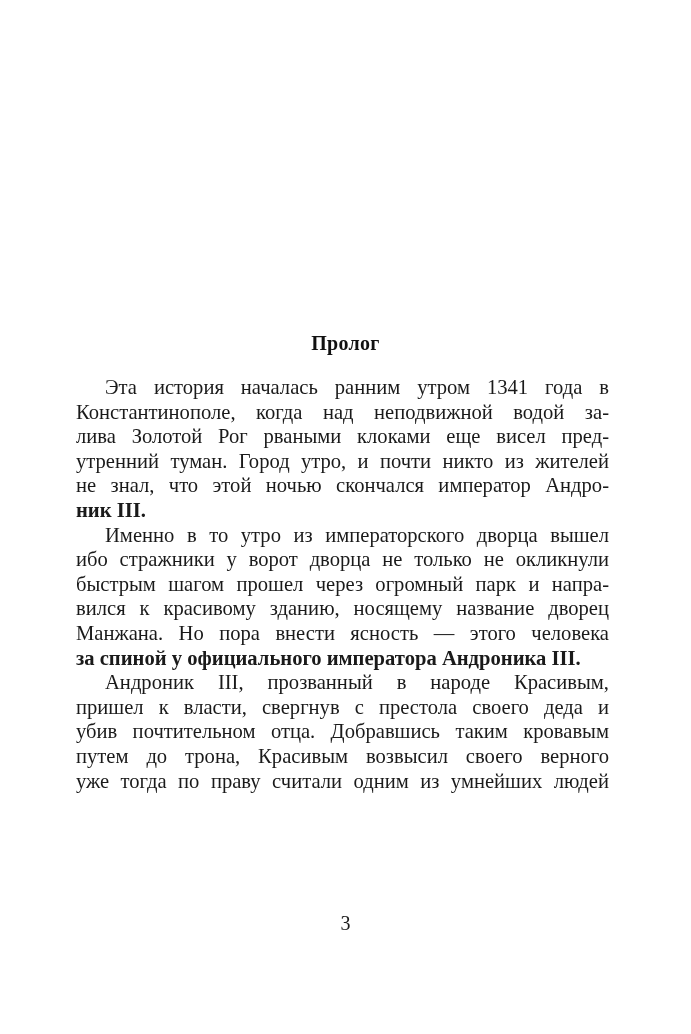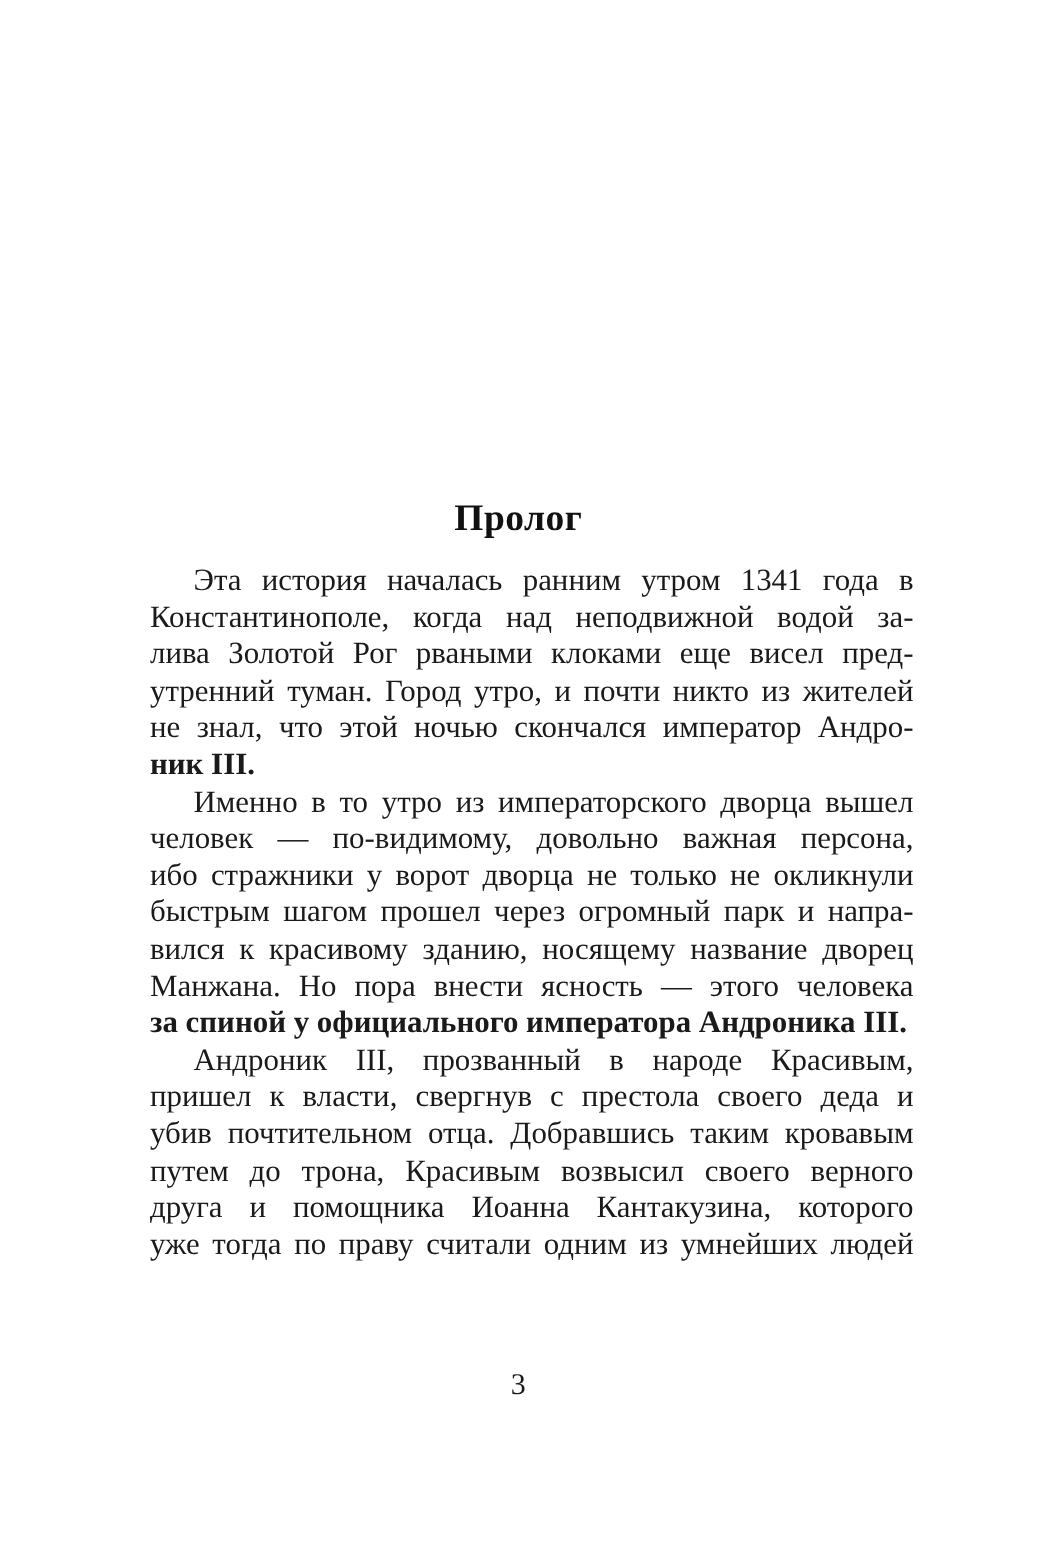--- a/index.html
+++ b/index.html
@@ -20,41 +20,40 @@
       left: 0; top: 0;
       width: 691px;
       height: 1034px;
     }
     .chapter-title {
       position: absolute;
       top: 332px;
       left: 0;
       width: 691px;
       text-align: center;
-      font-size: 25px;
+      font-size: 20px;
       font-weight: bold;
       letter-spacing: 0.3px;
       color: #111;
       margin: 0;
     }
     .body-text {
       position: absolute;
       left: 76px;
       top: 375px;
       width: 533px;
       font-size: 20.6px;
       line-height: 24.6px;
     }
     .line {
       display: block;
       text-align: justify;
       text-align-last: justify;
       white-space: nowrap;
       height: 24.6px;
-      margin-left: 24px;
     }
     .line.last {
       text-align-last: left;
       font-weight: bold;
     }
     .line.indent {
       text-indent: 29px;
     }
     .page-number {
       position: absolute;
@@ -78,32 +77,30 @@
       <span class="line indent">Эта история началась ранним утром 1341 года в</span>
       <span class="line">Константинополе, когда над неподвижной водой за-</span>
       <span class="line">лива Золотой Рог рваными клоками еще висел пред-</span>
       <span class="line">утренний туман. Город утро, и почти никто из жителей</span>
       <span class="line">не знал, что этой ночью скончался император Андро-</span>
       <span class="line last">ник III.</span>
     </div>
 
     <div class="para-block">
       <span class="line indent">Именно в то утро из императорского дворца вышел</span>
-      <span class="line">человек — по-видимому, довольно важная персона,</span>
       <span class="line">ибо стражники у ворот дворца не только не окликнули</span>
       <span class="line">быстрым шагом прошел через огромный парк и напра-</span>
       <span class="line">вился к красивому зданию, носящему название дворец</span>
       <span class="line">Манжана. Но пора внести ясность — этого человека</span>
       <span class="line last">за спиной у официального императора Андроника III.</span>
     </div>
 
     <div class="para-block">
       <span class="line indent">Андроник III, прозванный в народе Красивым,</span>
       <span class="line">пришел к власти, свергнув с престола своего деда и</span>
       <span class="line">убив почтительном отца. Добравшись таким кровавым</span>
       <span class="line">путем до трона, Красивым возвысил своего верного</span>
-      <span class="line">друга и помощника Иоанна Кантакузина, которого</span>
       <span class="line">уже тогда по праву считали одним из умнейших людей</span>
     </div>
   </div>
 
   <div class="page-number">3</div>
 </div>
 
 </body></html>

